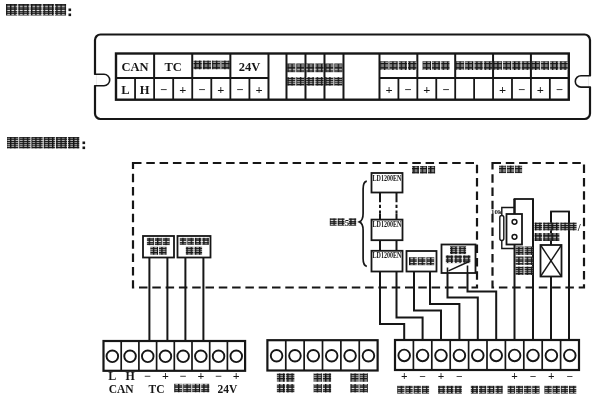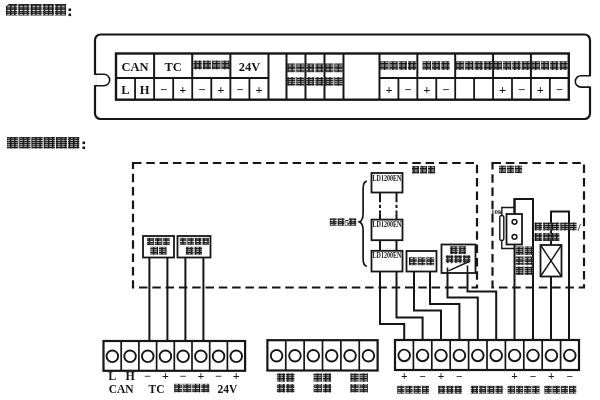--- a/index.html
+++ b/index.html
@@ -1,14 +1,14 @@
 <!DOCTYPE html>
 <html><head><meta charset="utf-8"><style>
 html,body{margin:0;padding:0;background:#fff;}
-#c{position:relative;width:600px;height:400px;overflow:hidden;background:#fff;border-radius:21px;}
+#c{position:relative;width:600px;height:400px;overflow:hidden;background:#fff;}
 </style></head><body>
 <div id="c">
 <svg width="600" height="400" viewBox="0 0 600 400">
 <defs>
 <pattern id="hz" width="4.2" height="4.2" patternUnits="userSpaceOnUse">
 <rect width="4.2" height="4.2" fill="#fff"></rect>
 <rect x="0" y="0" width="4.2" height="1.5" fill="#161616"></rect>
 <rect x="0" y="2.4" width="4.2" height="1.25" fill="#161616"></rect>
 <rect x="1.65" y="0" width="1.35" height="4.2" fill="#161616"></rect>
 </pattern>

